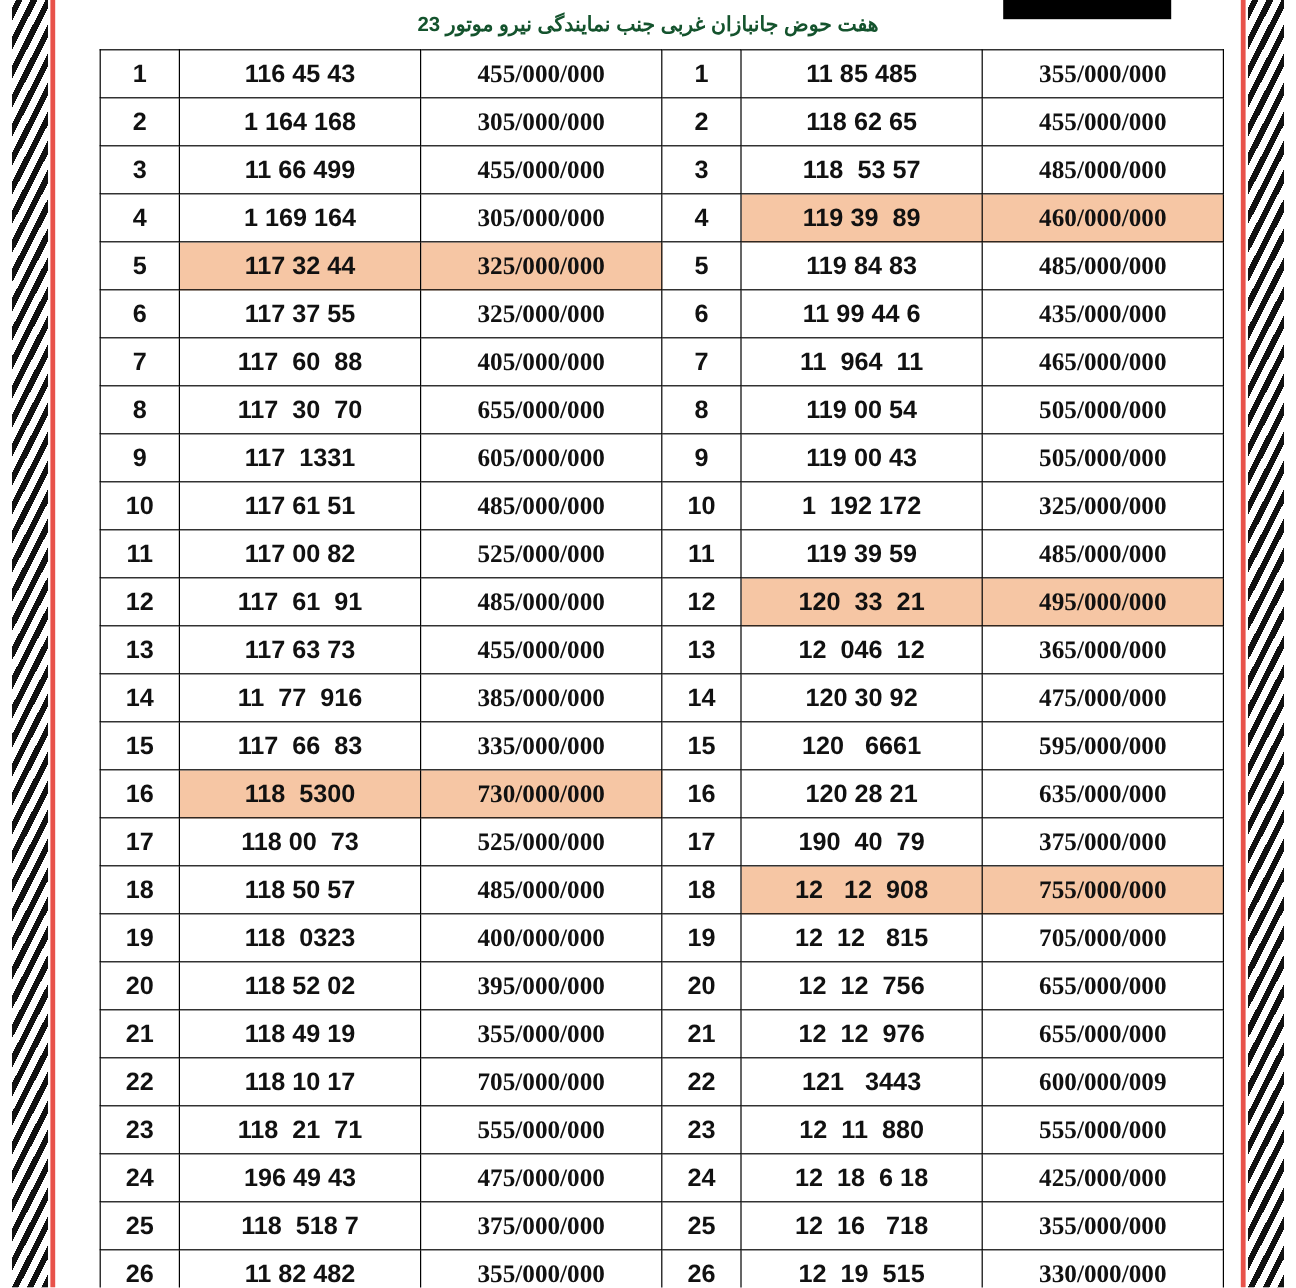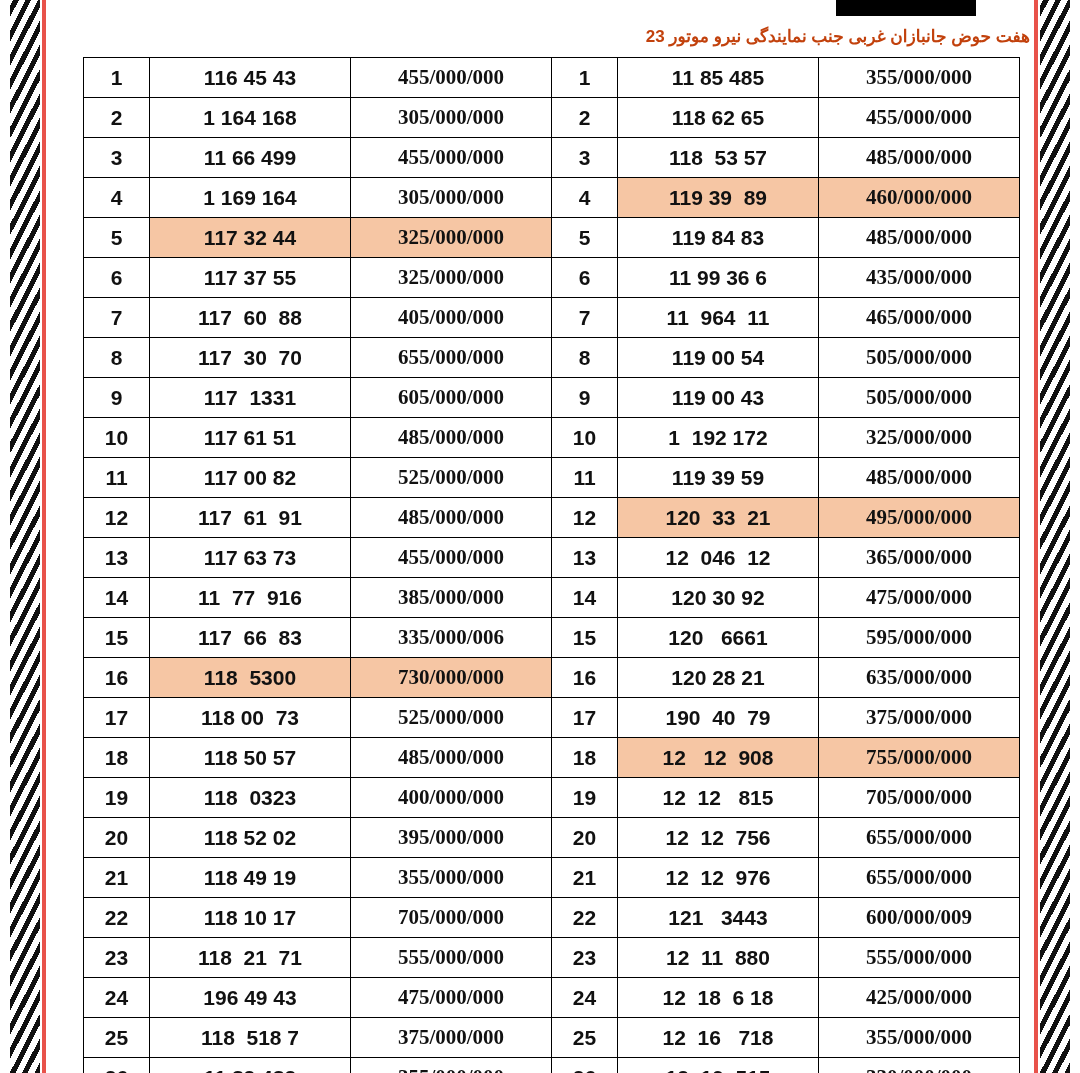--- a/index.html
+++ b/index.html
@@ -52,25 +52,26 @@
 
   .page {
     position: absolute;
     left: 50px;
     top: 0;
     width: 980px;
     height: 1073px;
   }
 
   .title {
+    text-align: center;
     font-size: 17px;
     font-weight: bold;
-    color: #c2410c;
+    color: #14532d;
     direction: rtl;
-    padding-top: 26px;
+    padding-top: 10px;
     padding-bottom: 10px;
     letter-spacing: 0;
   }
 
   table.ledger {
     border-collapse: collapse;
     margin-left: 33px;
     width: 930px;
     table-layout: fixed;
   }
@@ -155,21 +156,21 @@
           <td class="amount hl">325/000/000</td>
           <td class="idx">5</td>
           <td class="code">119 84 83</td>
           <td class="amount">485/000/000</td>
         </tr>
         <tr>
           <td class="idx">6</td>
           <td class="code">117 37 55</td>
           <td class="amount">325/000/000</td>
           <td class="idx">6</td>
-          <td class="code">11 99 36 6</td>
+          <td class="code">11 99 44 6</td>
           <td class="amount">435/000/000</td>
         </tr>
         <tr>
           <td class="idx">7</td>
           <td class="code">117  60  88</td>
           <td class="amount">405/000/000</td>
           <td class="idx">7</td>
           <td class="code">11  964  11</td>
           <td class="amount">465/000/000</td>
         </tr>
@@ -225,21 +226,21 @@
           <td class="idx">14</td>
           <td class="code">11  77  916</td>
           <td class="amount">385/000/000</td>
           <td class="idx">14</td>
           <td class="code">120 30 92</td>
           <td class="amount">475/000/000</td>
         </tr>
         <tr>
           <td class="idx">15</td>
           <td class="code">117  66  83</td>
-          <td class="amount">335/000/006</td>
+          <td class="amount">335/000/000</td>
           <td class="idx">15</td>
           <td class="code">120   6661</td>
           <td class="amount">595/000/000</td>
         </tr>
         <tr>
           <td class="idx">16</td>
           <td class="code hl">118  5300</td>
           <td class="amount hl">730/000/000</td>
           <td class="idx">16</td>
           <td class="code">120 28 21</td>

